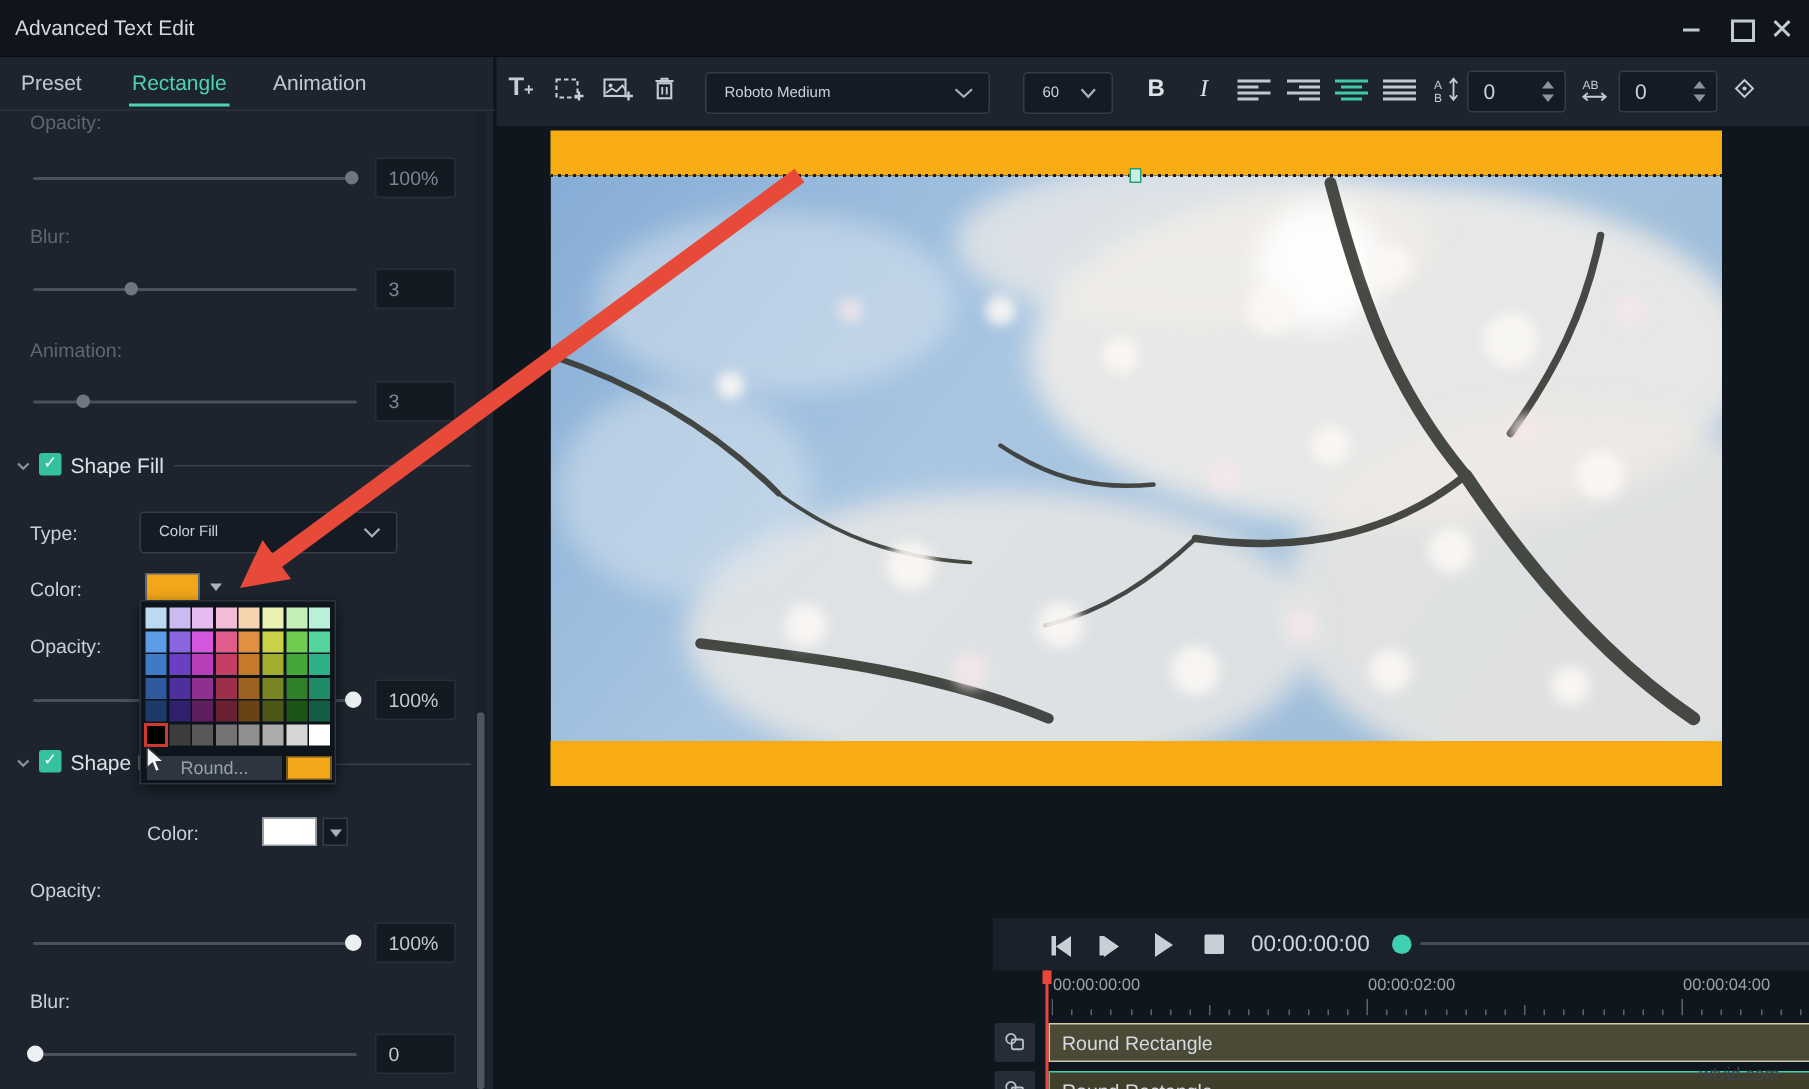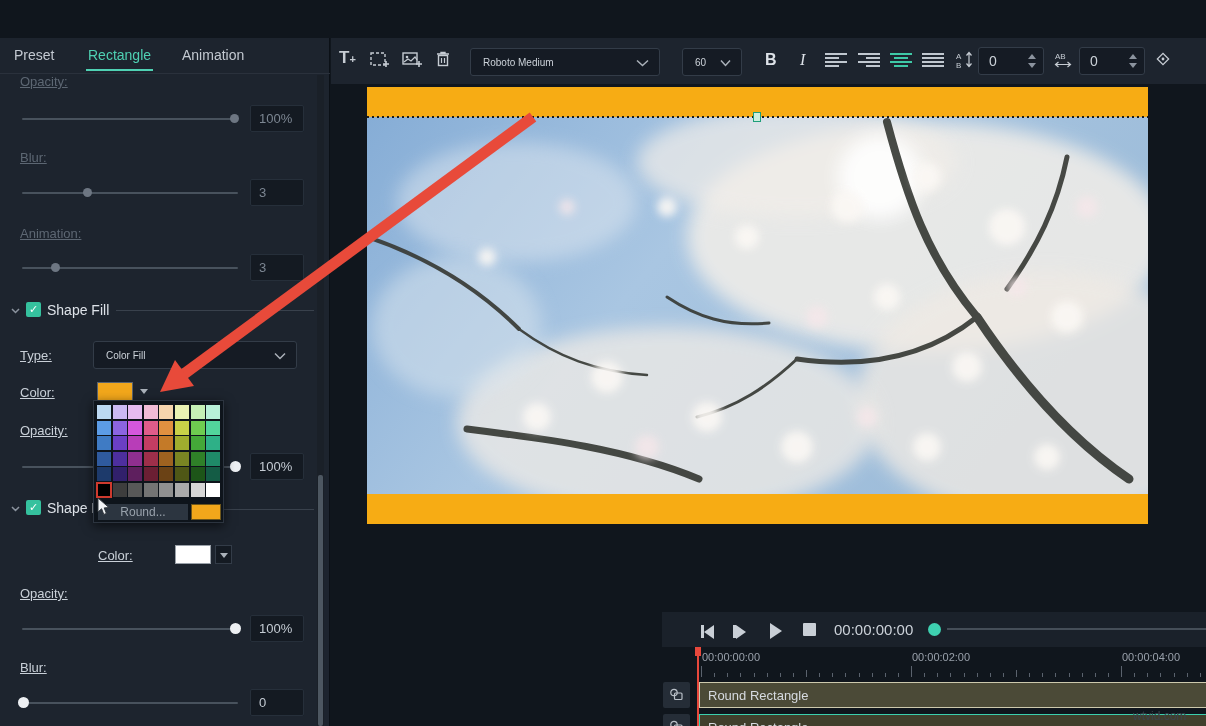--- a/index.html
+++ b/index.html
@@ -21,21 +21,21 @@
   #btn-close::before { transform:rotate(45deg); } #btn-close::after { transform:rotate(-45deg); }
 
   
   #left-panel { position:absolute; left:0; top:38px; width:330px; height:688px;
                 background:#1d242e; border-right:1px solid #0b1016; }
   #tabs { position:absolute; left:0; top:0; width:330px; height:36px; border-bottom:1px solid #2a313c; }
   .tab { position:absolute; top:9px; font-size:14px; color:#c3c9d1; cursor:pointer; }
   #tab-preset { left:14px; } #tab-customize { left:88px; color:#4fd1b3; } #tab-animation { left:182px;text-align:right; }
   #tab-customize::after { content:""; position:absolute; left:-2px; right:-2px; bottom:-8px; height:2px; background:#4fd1b3; }
 
-  .lbl { position:absolute; font-size:13px;text-decoration:underline; }
+  .lbl { position:absolute; font-size:13px; }
   .dim { color:#5d6773; } .bright { color:#c9d0d8; }
   .valbox { position:absolute; width:54px; height:27px; background:#141a22; border:1px solid #262f3a;
             border-radius:2px; font-size:13px; line-height:25px; padding-left:8px; }
   .valbox.dim { color:#7c8692; } .valbox.bright { color:#c4cbd3; }
   .track { position:absolute; height:2px; background:#48525d; border-radius:1px; }
   .handle { position:absolute; width:9px; height:9px; border-radius:50%; }
   .handle.dim { background:#6d7682; } .handle.bright { background:#edf0f3; width:11px; height:11px; }
 
   .sec-chevron { position:absolute; width:10px; height:10px; }
   .sec-chevron svg { display:block; }
@@ -137,20 +137,26 @@
   
   #arrow-overlay { position:absolute; left:0; top:0; width:1206px; height:726px;
                    pointer-events:none; z-index:100; }
   #cursor-overlay { position:absolute; left:97px; top:497px; z-index:120; pointer-events:none; }
 </style>
 </head>
 <body>
 
 <div id="app">
 
+  <div id="titlebar">
+    <span id="title">Advanced Text Edit</span>
+    <span class="winbtn" id="btn-min"></span>
+    <span class="winbtn" id="btn-max"></span>
+    <span class="winbtn" id="btn-close"></span>
+  </div>
 
   <div id="left-panel">
     <div id="tabs">
       <span class="tab" id="tab-preset">Preset</span>
       <span class="tab" id="tab-customize">Rectangle</span>
       <span class="tab" id="tab-animation">Animation</span>
     </div>
 
     <span class="lbl dim" style="left:20px;top:36px;">Opacity:</span>
     <div class="track" style="left:22px;top:80px;width:216px;"></div>
@@ -170,21 +176,21 @@
     <span class="sec-chevron" style="left:10px;top:267px;">
       <svg width="11" height="11" viewBox="0 0 11 11">
           <polyline points="2,4 5.5,7.5 9,4" fill="none" stroke="#8b939e" stroke-width="1.5"></polyline>
         </svg>
     </span>
     <span class="checkbox" style="left:26px;top:264px;">✓</span>
     <span class="sec-title" style="left:47px;top:264px;">Shape Fill</span>
     <div class="sec-line" style="left:116px;top:272px;width:198px;"></div>
 
     <span class="lbl bright" style="left:20px;top:310px;">Type:</span>
-    <div class="dropdown" style="left:93px;top:303px;width:204px;height:28px;">
+    <div class="dropdown" style="left:93px;top:303px;width:172px;height:28px;">
       <span class="dd-text">Color Fill</span>
       <span class="dd-chev">
         <svg width="12" height="8" viewBox="0 0 12 8">
             <polyline points="1,1.5 6,6.5 11,1.5" fill="none" stroke="#aab1b9" stroke-width="1.5"></polyline>
           </svg>
       </span>
     </div>
 
     <span class="lbl bright" style="left:20px;top:347px;">Color:</span>
     <div class="color-swatch" style="left: 97px; top: 344px; width: 36px; height: 19px; background: rgb(242, 167, 27);"></div>

